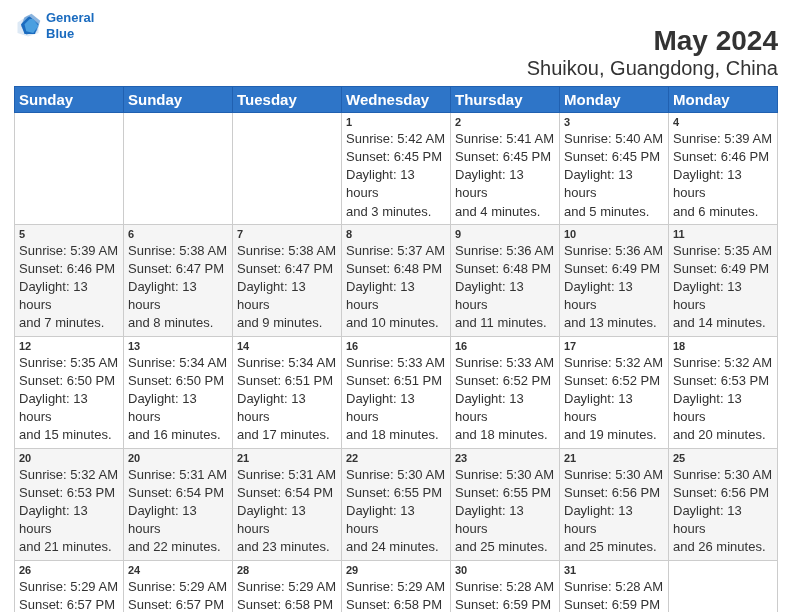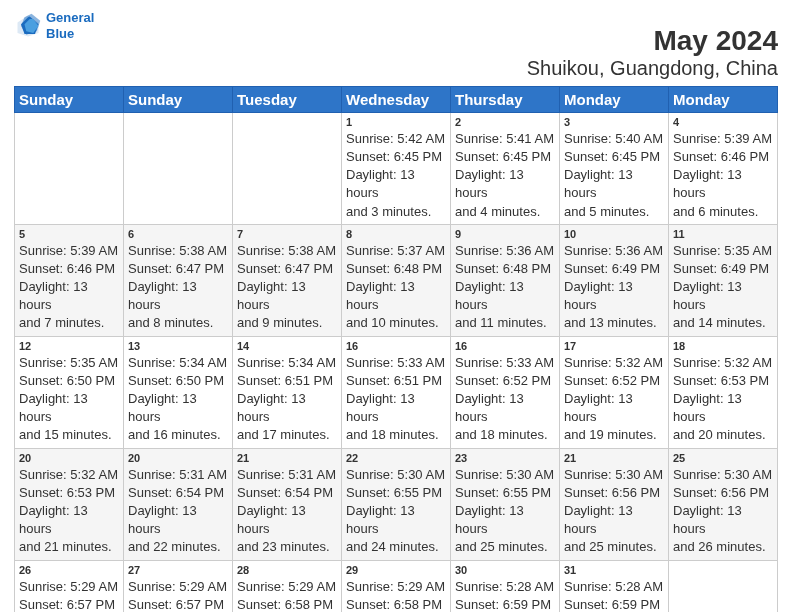--- a/index.html
+++ b/index.html
@@ -245,21 +245,21 @@
             <span class="day-number">25</span>
             <div class="day-info">Sunrise: 5:30 AM<br>Sunset: 6:56 PM<br>Daylight: 13 hours<br>and 26 minutes.</div>
           </td>
         </tr>
         <tr>
           <td>
             <span class="day-number">26</span>
             <div class="day-info">Sunrise: 5:29 AM<br>Sunset: 6:57 PM<br>Daylight: 13 hours<br>and 27 minutes.</div>
           </td>
           <td>
-            <span class="day-number">27</span>
+            <span class="day-number">24</span>
             <div class="day-info">Sunrise: 5:29 AM<br>Sunset: 6:57 PM<br>Daylight: 13 hours<br>and 28 minutes.</div>
           </td>
           <td>
             <span class="day-number">28</span>
             <div class="day-info">Sunrise: 5:29 AM<br>Sunset: 6:58 PM<br>Daylight: 13 hours<br>and 28 minutes.</div>
           </td>
           <td>
             <span class="day-number">29</span>
             <div class="day-info">Sunrise: 5:29 AM<br>Sunset: 6:58 PM<br>Daylight: 13 hours<br>and 29 minutes.</div>
           </td>

